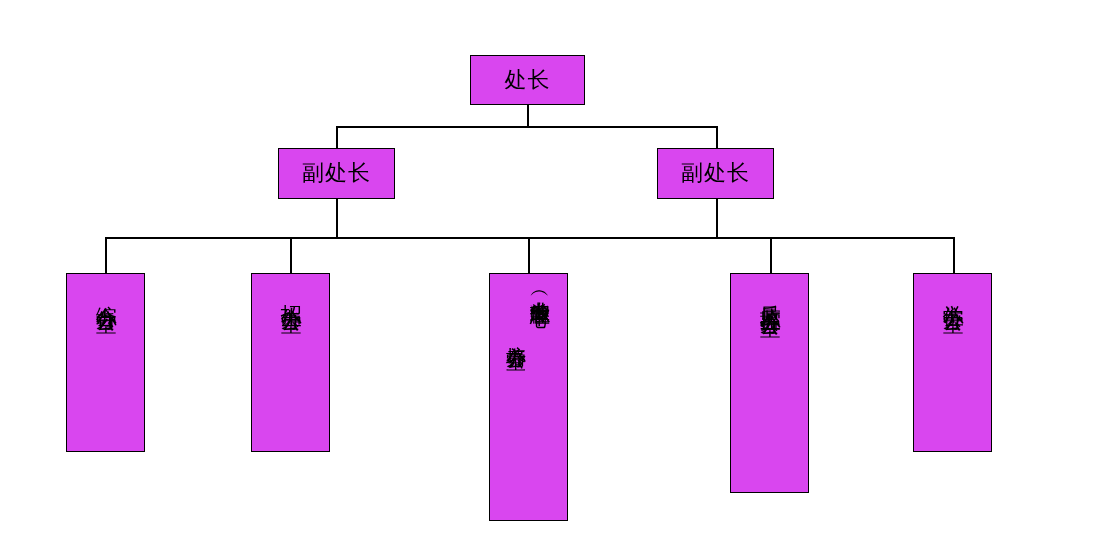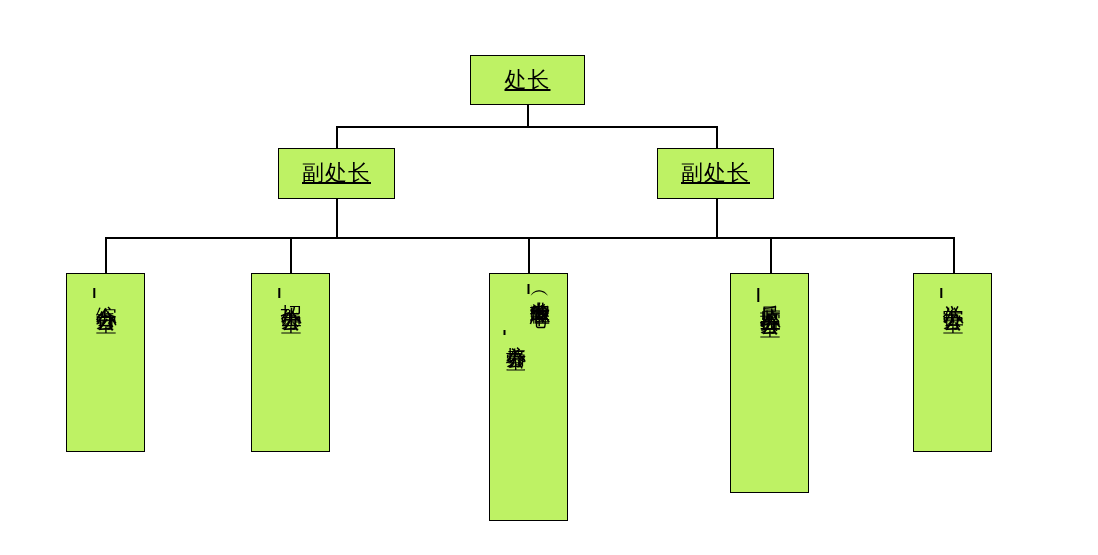--- a/index.html
+++ b/index.html
@@ -16,26 +16,25 @@
     position: relative;
     width: 1098px;
     height: 555px;
     background: #ffffff;
     overflow: hidden;
   }
   .node {
     position: absolute;
     box-sizing: border-box;
     border: 1.4px solid #000000;
-    background: #bef264;
+    background: #d946ef;
     display: flex;
     align-items: center;
     justify-content: center;
     z-index: 2;
-    text-decoration: underline;
   }
   .node-label-h {
     font-size: 22px;
     line-height: 1.1;
     letter-spacing: 1px;
     white-space: nowrap;
     color: #000000;
   }
   .node-v {
     align-items: flex-start;

